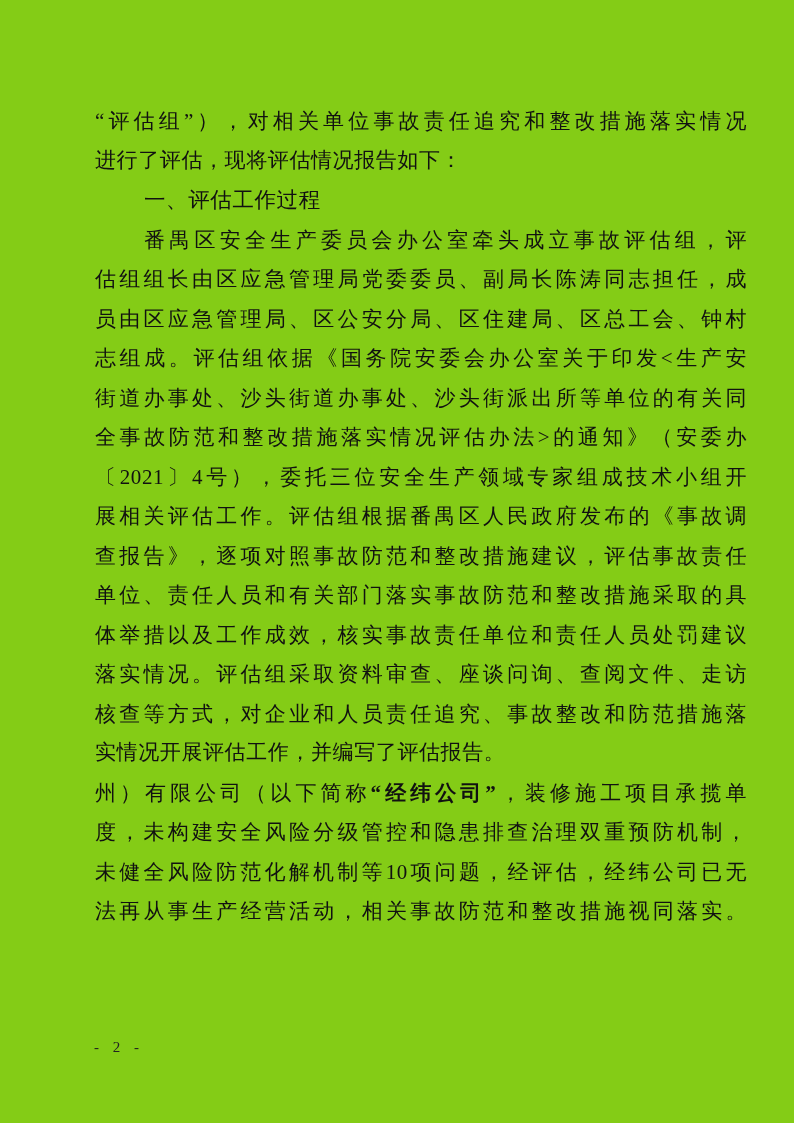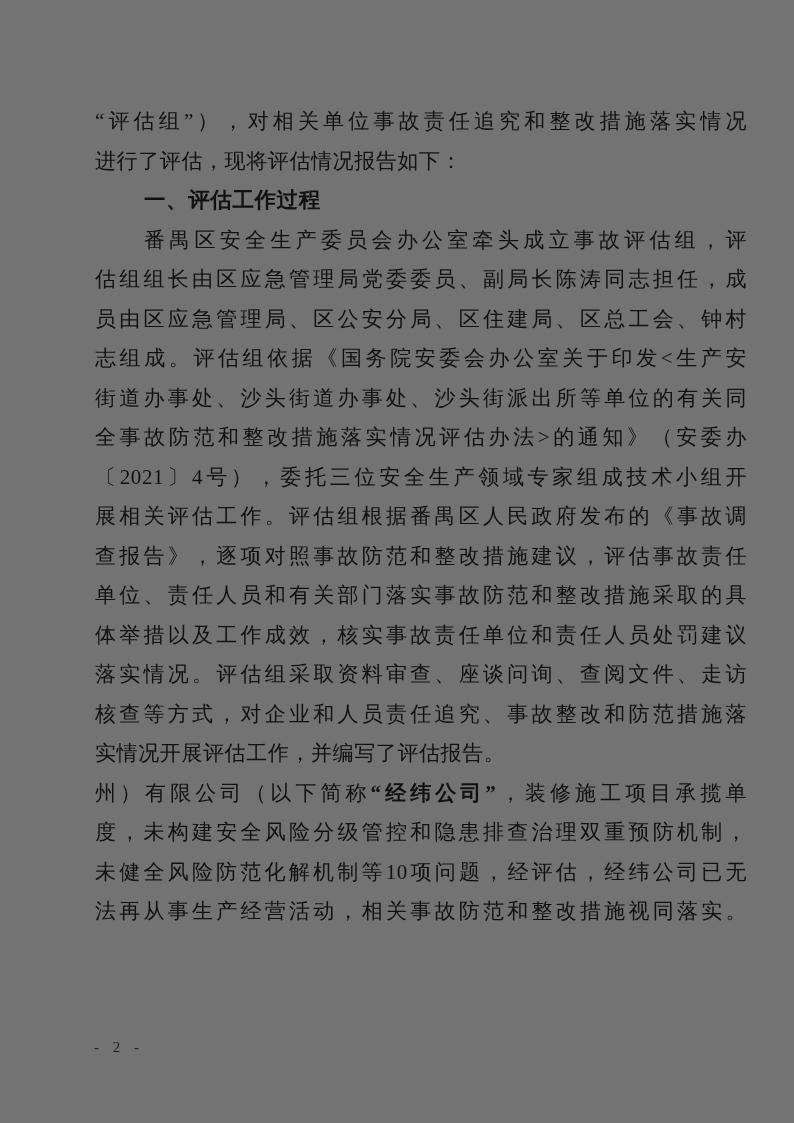--- a/index.html
+++ b/index.html
@@ -4,21 +4,21 @@
 <style>
   html, body {
     margin: 0;
     padding: 0;
     background: #ffffff;
   }
   .page {
     position: relative;
     width: 794px;
     height: 1123px;
-    background: #737373;
+    background: #84cc16;
     color: #111111;
     font-family: "Liberation Serif", "DejaVu Serif", serif;
     overflow: hidden;
   }
   .textblock {
     position: absolute;
     left: 95px;
     top: 102px;
     width: 652px;
   }
@@ -26,27 +26,28 @@
     font-size: 21px;
     line-height: 39.5px;
     letter-spacing: 0.6px;
     text-align: justify;
     text-align-last: justify;
     text-justify: inter-character;
   }
   .plain {
     text-align: left;
     text-align-last: left;
+    font-family: Liberation Mono, monospace;
   }
   .indent {
     text-indent: 49px;
   }
   .heading {
     font-family: "Liberation Sans", "DejaVu Sans", sans-serif;
-    font-weight: 700;
+    font-weight: 400;
     font-size: 21.5px;
     text-align: center;
     text-align-last: left;
     text-indent: 49px;
   }
   .bold-inline {
     font-weight: 700;
   }
   .footer {
     position: absolute;

